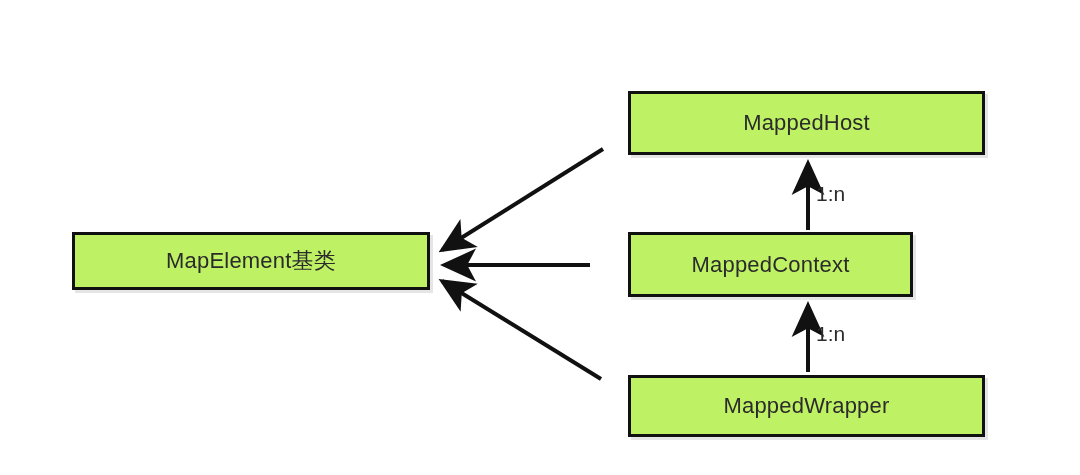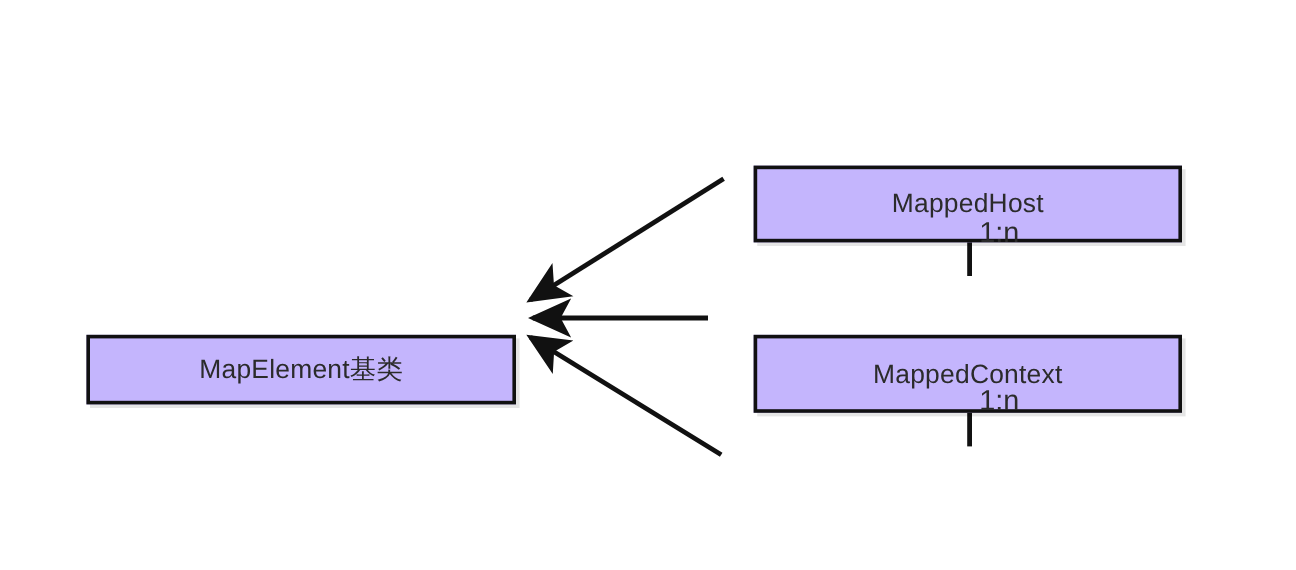--- a/index.html
+++ b/index.html
@@ -11,51 +11,50 @@
     position: relative;
     width: 1080px;
     height: 475px;
     background: #ffffff;
     overflow: hidden;
     font-family: "Liberation Sans", "DejaVu Sans", sans-serif;
   }
   .node {
     position: absolute;
     box-sizing: border-box;
-    background: #c4b5fd;
+    background: #bef264;
     border: 3px solid #111111;
     box-shadow: 3px 3px 0 0 rgba(0,0,0,0.10);
     display: flex;
     align-items: center;
     justify-content: center;
-    margin-top: 47px;
   }
   .node-label {
     font-size: 22px;
     color: #2b2b2b;
     letter-spacing: 0.2px;
     white-space: nowrap;
     line-height: 1;
   }
   #node-base      { left: 72px;  top: 232px; width: 358px; height: 58px; }
   #node-host      { left: 628px; top: 91px;  width: 357px; height: 64px; }
-  #node-context   { left: 628px; top: 232px; width: 357px; height: 65px; }
+  #node-context   { left: 628px; top: 232px; width: 285px; height: 65px; }
   #node-wrapper   { left: 628px; top: 375px; width: 357px; height: 62px; }
 
   #edges {
     position: absolute;
     left: 0;
     top: 0;
     width: 1080px;
     height: 475px;
     pointer-events: none;
   }
   .edge-label {
     position: absolute;
-    font-size: 24px;
+    font-size: 21px;
     color: #2b2b2b;
     line-height: 1;
     white-space: nowrap;
   }
   #label-host-context    { left: 816px; top: 183px; }
   #label-context-wrapper { left: 816px; top: 323px; }
 </style>
 </head>
 <body>
 
@@ -84,18 +83,21 @@
   </div>
 
   <div class="node" id="node-host">
     <span class="node-label">MappedHost</span>
   </div>
 
   <div class="node" id="node-context">
     <span class="node-label">MappedContext</span>
   </div>
 
+  <div class="node" id="node-wrapper">
+    <span class="node-label">MappedWrapper</span>
+  </div>
 
   <span class="edge-label" id="label-host-context">1:n</span>
 
   <span class="edge-label" id="label-context-wrapper">1:n</span>
 
 </div>
 
 </body></html>

